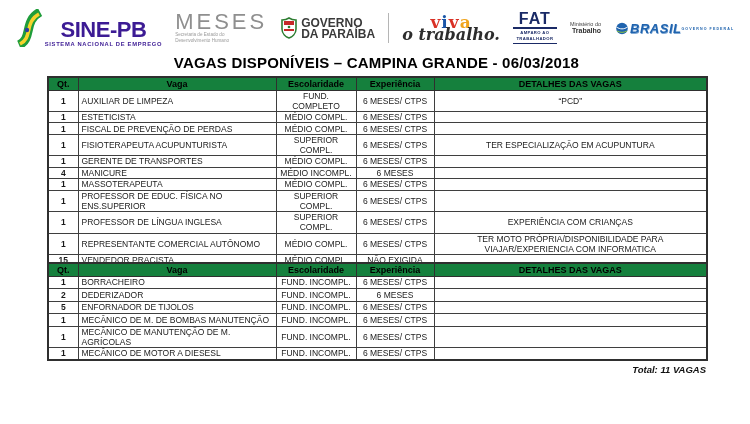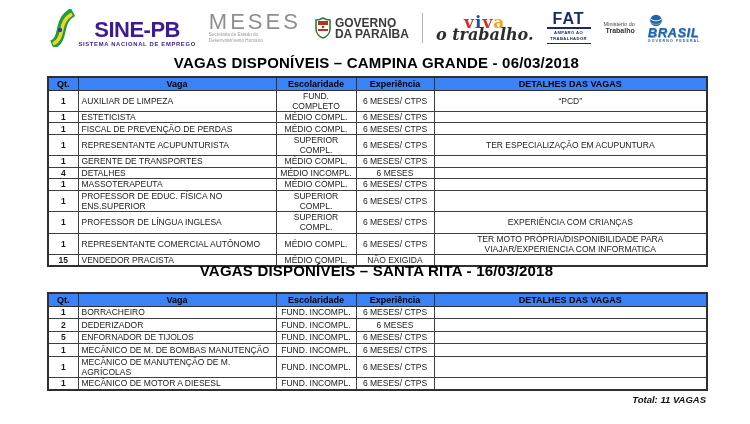--- a/index.html
+++ b/index.html
@@ -37,35 +37,35 @@
   .viva-sub { font-size: 16px; font-style: italic; font-weight: bold; color: #2d2d2d; font-family: "DejaVu Serif", serif; line-height: 12px; }
 
   .fat { display: flex; flex-direction: column; align-items: center; }
   .fat-name { font-size: 16px; font-weight: bold; color: #1a2a66; line-height: 14px; letter-spacing: 1px; border-bottom: 2.5px solid #1a2a66; padding: 0 6px 1px 6px; }
   .fat-sub { font-size: 4.2px; font-weight: bold; color: #1a2a66; width: 44px; text-align: center; letter-spacing: 0.4px; margin-top: 1.5px; border-bottom: 1px solid #1a2a66; padding-bottom: 1px; line-height: 1.4; }
 
   .mte { display: flex; flex-direction: column; align-items: flex-end; }
   .mte-l1 { font-size: 5.5px; color: #444; line-height: 6px; }
   .mte-l2 { font-size: 7px; font-weight: bold; color: #333; line-height: 8px; }
 
-  .brasil { display: flex; flex-direction: column; align-items: flex-start; }
+  .brasil { display: flex; flex-direction: row; align-items: center; }
   .brasil-name { font-size: 13px; font-weight: bold; font-style: italic; color: #1f63ae; line-height: 11px; letter-spacing: 0.5px; text-shadow: 0.5px 0.5px 0 #7fa8d4; }
   .brasil-sub { font-size: 3.6px; font-weight: bold; color: #1f63ae; letter-spacing: 1.1px; margin-top: 1px; }
 
   
   .section { position: absolute; left: 47px; width: 659px; }
   #section-1 { top: 54px; }
   #section-2 { top: 262px; }
   .sec-title { text-align: center; font-size: 15px; font-weight: bold; color: #000; letter-spacing: 0.2px; line-height: 17px; }
   #section-1 .sec-title { margin-bottom: 5px; }
   #section-2 .sec-title { margin-bottom: 13px; }
 
   table { border-collapse: collapse; table-layout: fixed; width: 659px; border: 2px solid #2f2f2f; }
   th {
-    background: #3b82f6; color: #000; font-size: 9px; font-weight: bold;
+    background: #15803d; color: #000; font-size: 9px; font-weight: bold;
     border: 1px solid #2f2f2f; height: 13px; padding: 0 2px; text-align: center;
   }
   td {
     font-size: 8.5px; color: #1a1a1a; border: 1px solid #3f3f3f;
     padding: 0 3px; line-height: 1.2; background: #fff;
   }
   .t1 td { height: 11.5px; }
   .t2 td { height: 12.5px; }
   td.c0 { text-align: center; font-weight: bold; }
   td.c1 { text-align: left; }
@@ -173,35 +173,35 @@
         </tr>
         <tr>
           <td class="c0">1</td>
           <td class="c1">FISCAL DE PREVENÇÃO DE PERDAS</td>
           <td class="c2">MÉDIO COMPL.</td>
           <td class="c3">6 MESES/ CTPS</td>
           <td class="c4"></td>
         </tr>
         <tr>
           <td class="c0">1</td>
-          <td class="c1">REPRESENTANTE  ACUPUNTURISTA</td>
+          <td class="c1">FISIOTERAPEUTA  ACUPUNTURISTA</td>
           <td class="c2">SUPERIOR COMPL.</td>
           <td class="c3">6 MESES/ CTPS</td>
           <td class="c4">TER ESPECIALIZAÇÃO EM ACUPUNTURA</td>
         </tr>
         <tr>
           <td class="c0">1</td>
           <td class="c1">GERENTE DE TRANSPORTES</td>
           <td class="c2">MÉDIO COMPL.</td>
           <td class="c3">6 MESES/ CTPS</td>
           <td class="c4"></td>
         </tr>
         <tr>
           <td class="c0">4</td>
-          <td class="c1">DETALHES</td>
+          <td class="c1">MANICURE</td>
           <td class="c2">MÉDIO INCOMPL.</td>
           <td class="c3">6 MESES</td>
           <td class="c4"></td>
         </tr>
         <tr>
           <td class="c0">1</td>
           <td class="c1">MASSOTERAPEUTA</td>
           <td class="c2">MÉDIO COMPL.</td>
           <td class="c3">6 MESES/ CTPS</td>
           <td class="c4"></td>
@@ -232,21 +232,20 @@
           <td class="c1">VENDEDOR PRACISTA</td>
           <td class="c2">MÉDIO COMPL.</td>
           <td class="c3">NÃO EXIGIDA</td>
           <td class="c4"></td>
         </tr>
       </tbody>
   </table>
 </div>
 
 <div class="section" id="section-2">
-  <div class="sec-title">VAGAS DISPONÍVEIS – SANTA RITA - 16/03/2018</div>
   <table class="t2">
     <colgroup>
       <col style="width:30px">
         <col style="width:198px">
         <col style="width:80px">
         <col style="width:78px">
         <col style="width:273px">
     </colgroup>
     <thead>
         <tr>

